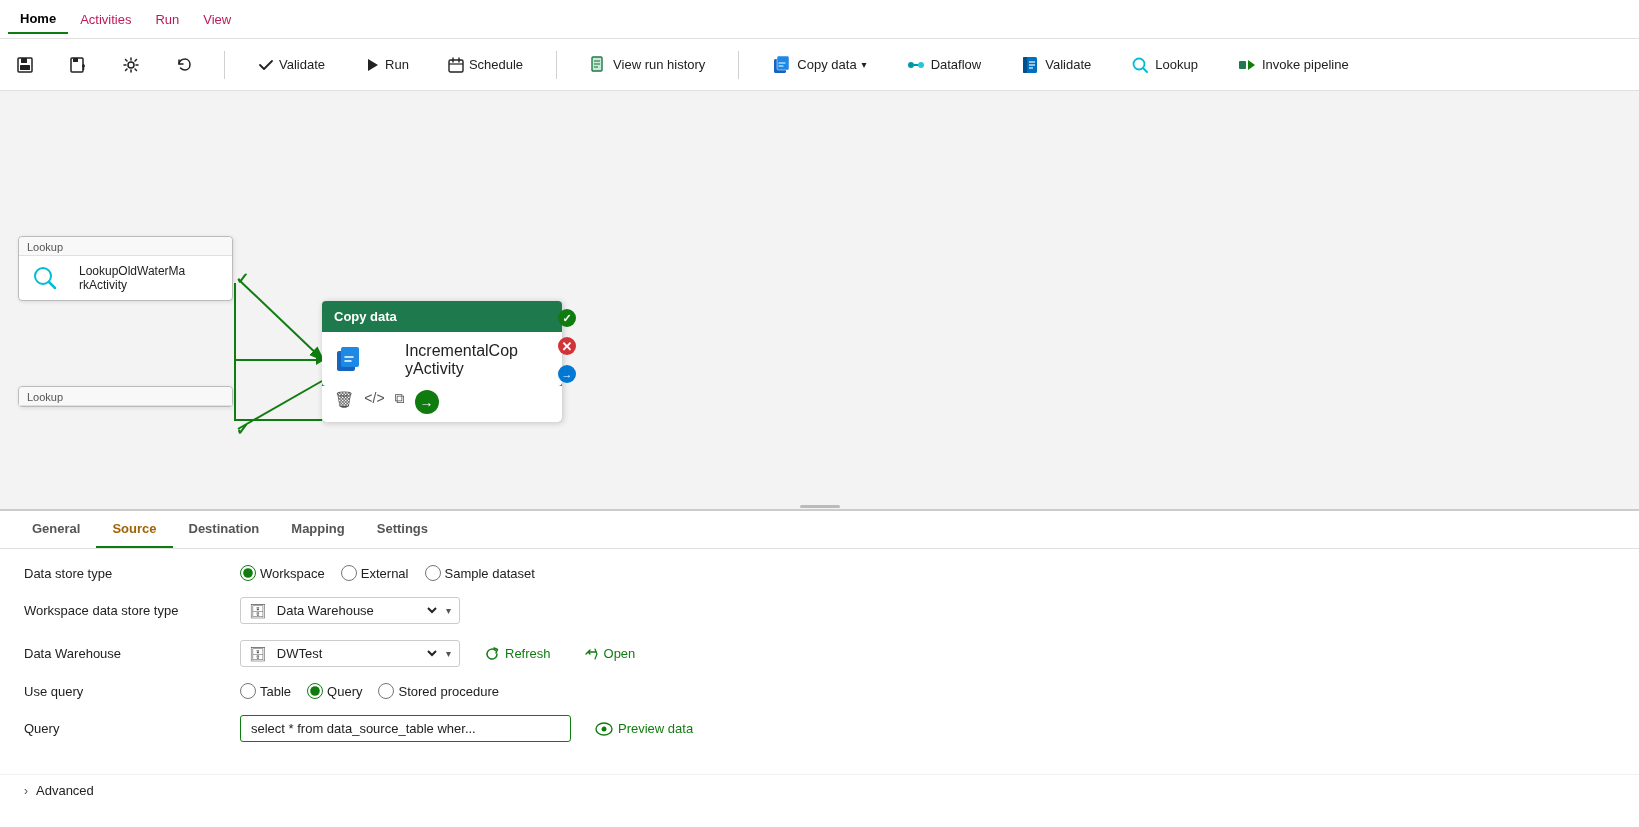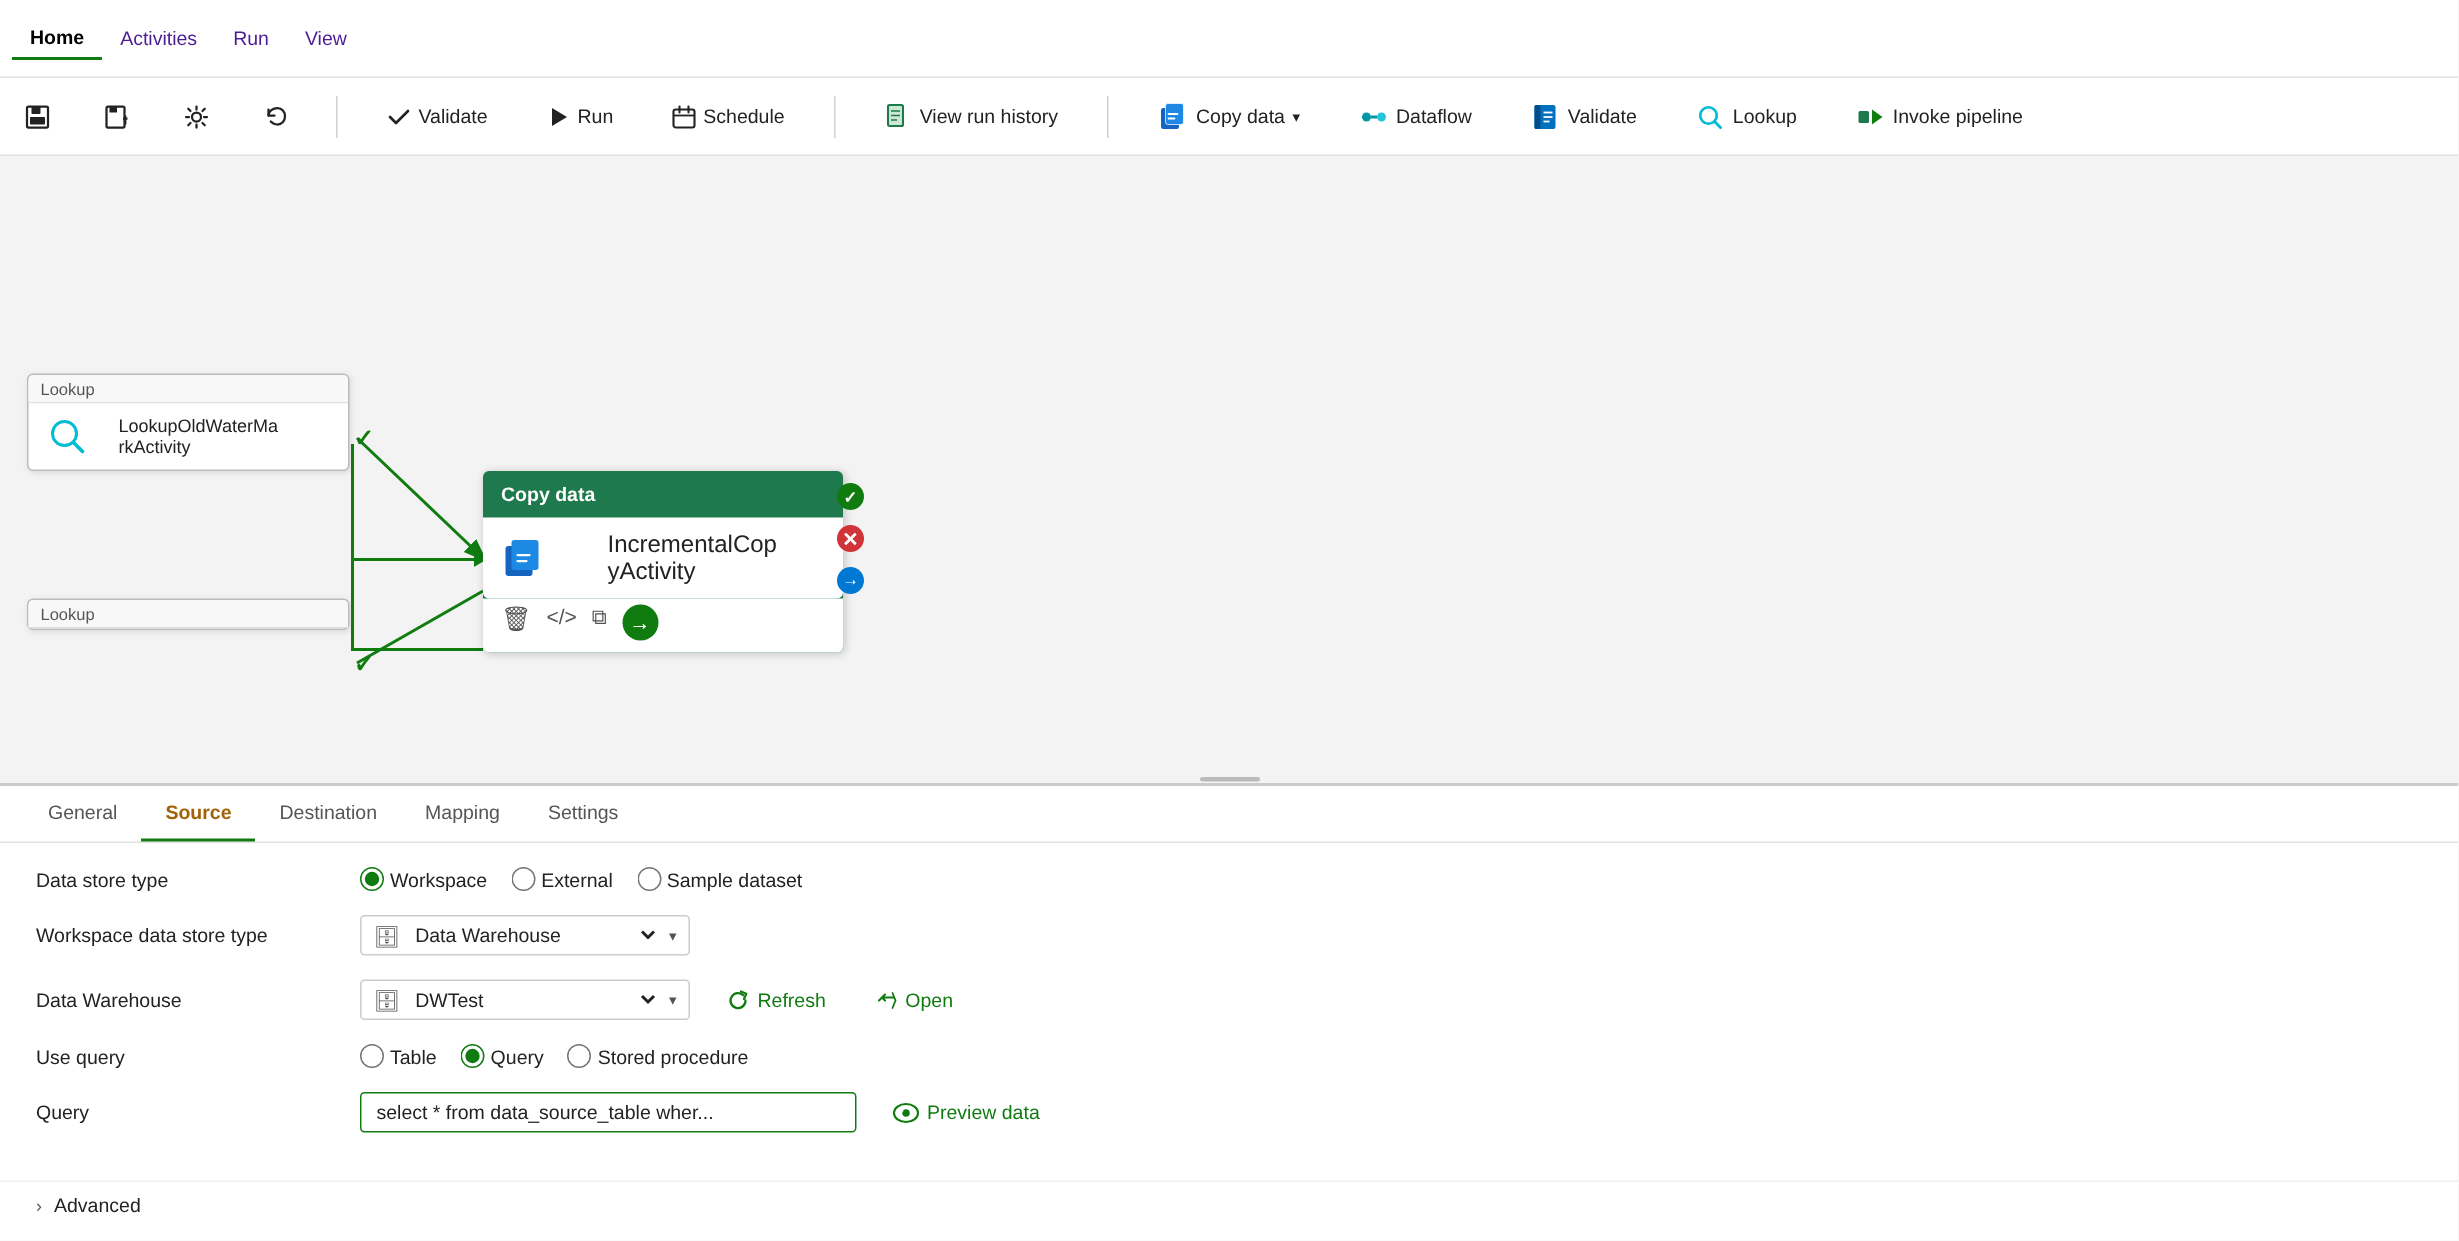--- a/index.html
+++ b/index.html
@@ -1,20 +1,20 @@
 <!DOCTYPE html>
 <html><head>
   <meta charset="utf-8">
   <style>
     * { box-sizing: border-box; margin: 0; padding: 0; }
     body { font-family: 'Segoe UI', Arial, sans-serif; font-size: 13px; background: #f3f3f3; color: #222; width: 1639px; height: 827px; overflow: hidden; }
 
     
-    .menu-bar { display: flex; align-items: center; background: #fff; border-bottom: 1px solid #e0e0e0; padding: 0 8px; height: 52px; }
-    .menu-item { padding: 6px 12px; cursor: pointer; font-size: 13px; color: #4c1d95; }
+    .menu-bar { display: flex; align-items: center; background: #fff; border-bottom: 1px solid #e0e0e0; padding: 0 8px; height: 39px; }
+    .menu-item { padding: 6px 12px; cursor: pointer; font-size: 13px; color: #be185d; }
     .menu-item.active { color: #000; border-bottom: 2px solid #107c10; font-weight: 600; }
 
     
     .toolbar { display: flex; align-items: center; background: #fff; border-bottom: 1px solid #e0e0e0; padding: 4px 8px; height: 52px; gap: 19px; }
     .toolbar-btn { display: flex; align-items: center; gap: 5px; padding: 5px 10px; cursor: pointer; border: none; background: transparent; font-size: 13px; color: #222; border-radius: 3px; }
     .toolbar-btn svg { flex-shrink: 0; }
     .toolbar-sep { width: 1px; background: #d0d0d0; height: 28px; margin: 0 4px; }
     .toolbar-btn-icon { padding: 5px 8px; }
     .copy-data-btn { display: flex; align-items: center; gap: 5px; padding: 5px 10px; cursor: pointer; border: none; background: transparent; font-size: 13px; color: #222; border-radius: 3px; }
 
@@ -33,21 +33,21 @@
     .copy-node-body { background: #fff; display: flex; align-items: center; gap: 10px; padding: 10px 12px 8px; border-radius: 0 0 4px 4px; }
     .copy-node-text { font-size: 16px; font-weight: 500; word-break: break-word; max-width: 120px; margin-left: 31px; }
     .copy-node-actions { display: flex; gap: 10px; padding: 4px 12px 8px; background: #fff; border-radius: 0 0 4px 4px; }
     .status-icon { width: 18px; height: 18px; border-radius: 50%; display: flex; align-items: center; justify-content: center; font-size: 11px; font-weight: 700; }
     .status-green { background: #107c10; color: #fff; }
     .status-red { background: #d13438; color: #fff; }
 
     
     .props-panel { background: #fff; padding: 0; height: calc(827px - 420px - 36px - 52px); overflow-y: auto; }
     .tabs-row { display: flex; align-items: center; border-bottom: 1px solid #e0e0e0; padding: 0 16px; background: #fff; }
-    .tab { padding: 10px 16px; cursor: pointer; font-size: 13px; color: #555; border-bottom: 2px solid transparent; }
+    .tab { padding: 10px 16px; cursor: pointer; font-size: 13px; color: #555; border-bottom: 2px solid transparent; font-weight: bold; }
     .tab.active { color: #a16207; border-bottom: 2px solid #107c10; font-weight: 600; }
 
     .form-section { padding: 16px 24px; }
     .form-row { display: flex; align-items: center; margin-bottom: 16px; gap: 16px; }
     .form-label { width: 200px; font-size: 13px; color: #222; font-weight: 500; flex-shrink: 0; }
     .form-controls { display: flex; align-items: center; gap: 16px; flex-wrap: wrap; }
     .radio-group { display: flex; align-items: center; gap: 4px; cursor: pointer; }
     .radio-group input[type=radio] { accent-color: #107c10; width: 16px; height: 16px; }
 
     .select-wrapper { display: flex; align-items: center; border: 1px solid #ccc; border-radius: 3px; background: #fff; padding: 4px 8px; min-width: 220px; gap: 6px; }

